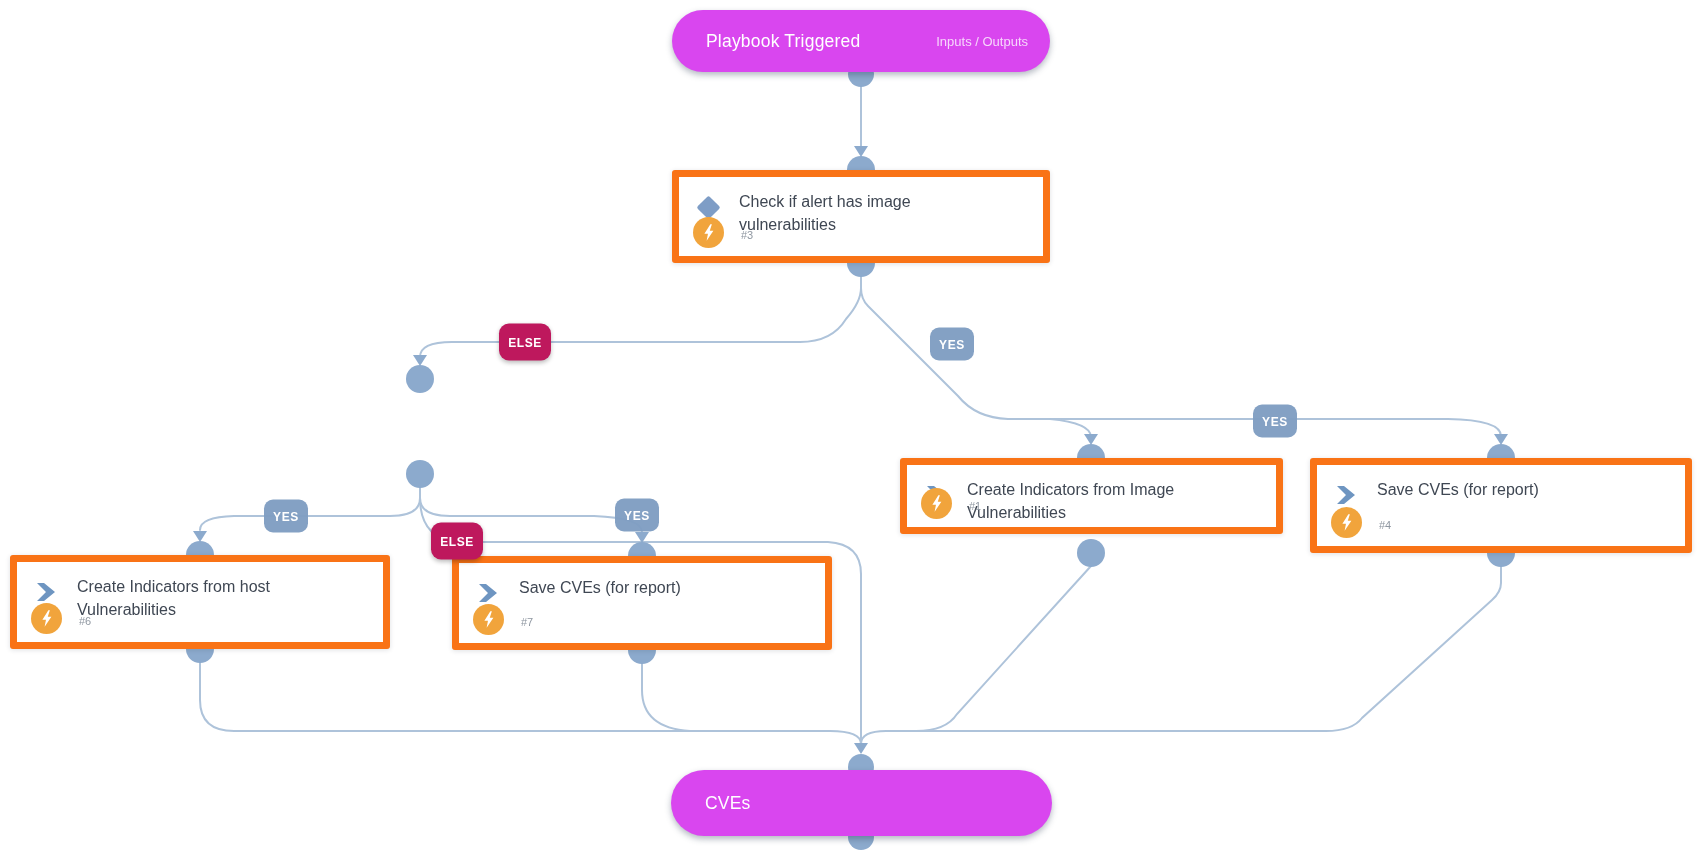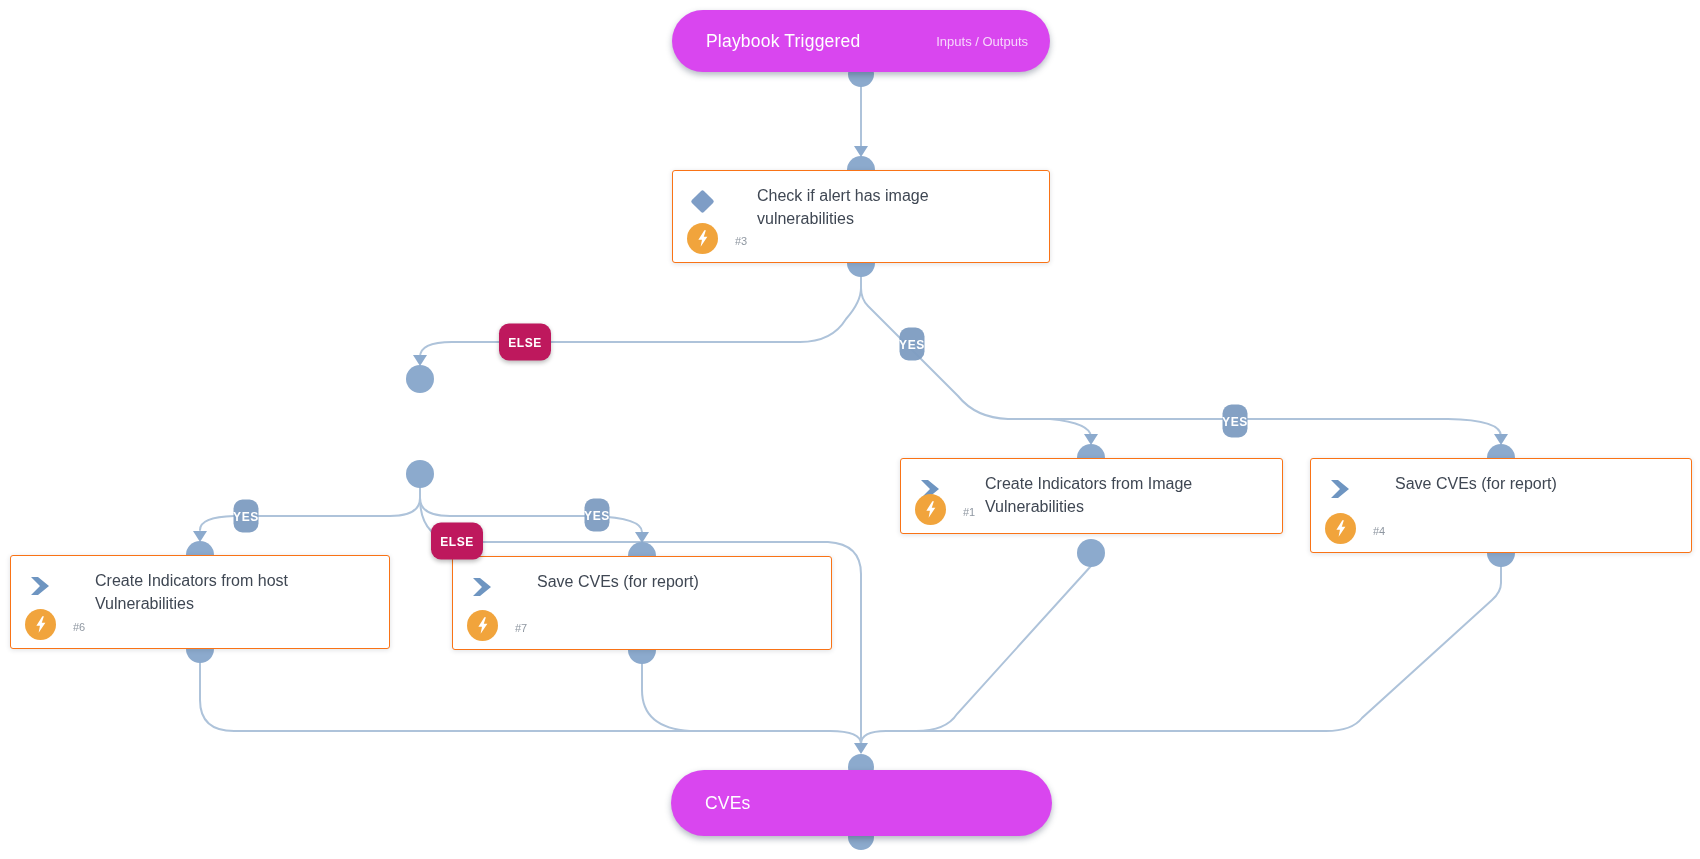--- a/index.html
+++ b/index.html
@@ -5,34 +5,34 @@
   * { margin:0; padding:0; box-sizing:border-box; }
   body { background:#fff; font-family:"Liberation Sans", sans-serif; }
   #canvas { position:relative; width:1700px; height:859px; background:#ffffff; overflow:hidden; }
   #edge-svg { position:absolute; left:0; top:0; z-index:1; }
 
   .pill { position:absolute; z-index:2; background:#d946ef; border-radius:33px;
           box-shadow:0 3px 6px rgba(40,55,80,.35); display:flex; align-items:center; }
   .pill .pill-title { color:#ffffff; font-size:17.5px; letter-spacing:.2px; }
   .pill .io-link { color:rgba(255,255,255,.78); font-size:13px; }
 
-  .task-node { position:absolute; z-index:2; background:#ffffff; border:1px solid #f97316;
-               border-radius:3px; box-shadow:0 1px 5px rgba(31,45,61,.14); cursor:pointer;padding-left:24px; }
+  .task-node { position:absolute; z-index:2; background:#ffffff; border:7px solid #f97316;
+               border-radius:3px; box-shadow:0 1px 5px rgba(31,45,61,.14); cursor:pointer; }
   .task-icon { position:absolute; left:16px; top:17px; width:26px; height:26px;
                display:flex; align-items:center; justify-content:center; }
   .diamond { width:17px; height:17px; background:#7e9dc6; transform:rotate(45deg); border-radius:2px; }
   .task-title { margin:14px 18px 0 60px; max-width:258px; font-size:16px; line-height:22.5px; color:#3f4753; }
   .auto-badge { position:absolute; left:14px; bottom:8px; width:31px; height:31px; border-radius:50%;
                 background:#f1a43c; display:flex; align-items:center; justify-content:center; }
   .task-num { position:absolute; left:62px; bottom:15px; font-size:11px; color:#8f97a1; }
 
   .edge-badge { position:absolute; z-index:3; transform:translate(-50%,-50%);
                 display:flex; align-items:center; justify-content:center;
                 color:#ffffff; font-size:12px; font-weight:bold; letter-spacing:.6px; }
-  .badge-yes  { width:25px; height:33px; border-radius:9px; background:rgba(127,157,194,.96); }
+  .badge-yes  { width:44px; height:33px; border-radius:9px; background:rgba(127,157,194,.96);margin-left:40px; }
   .badge-else { width:52px; height:37px; border-radius:10px; background:#be185d;
                 box-shadow:0 2px 4px rgba(0,0,0,.25); }
 </style>
 </head>
 <body>
 
 <div id="canvas">
 
   <svg id="edge-svg" width="1700" height="859">
     <g fill="none" stroke="#aec3da" stroke-width="2" stroke-linecap="round">

